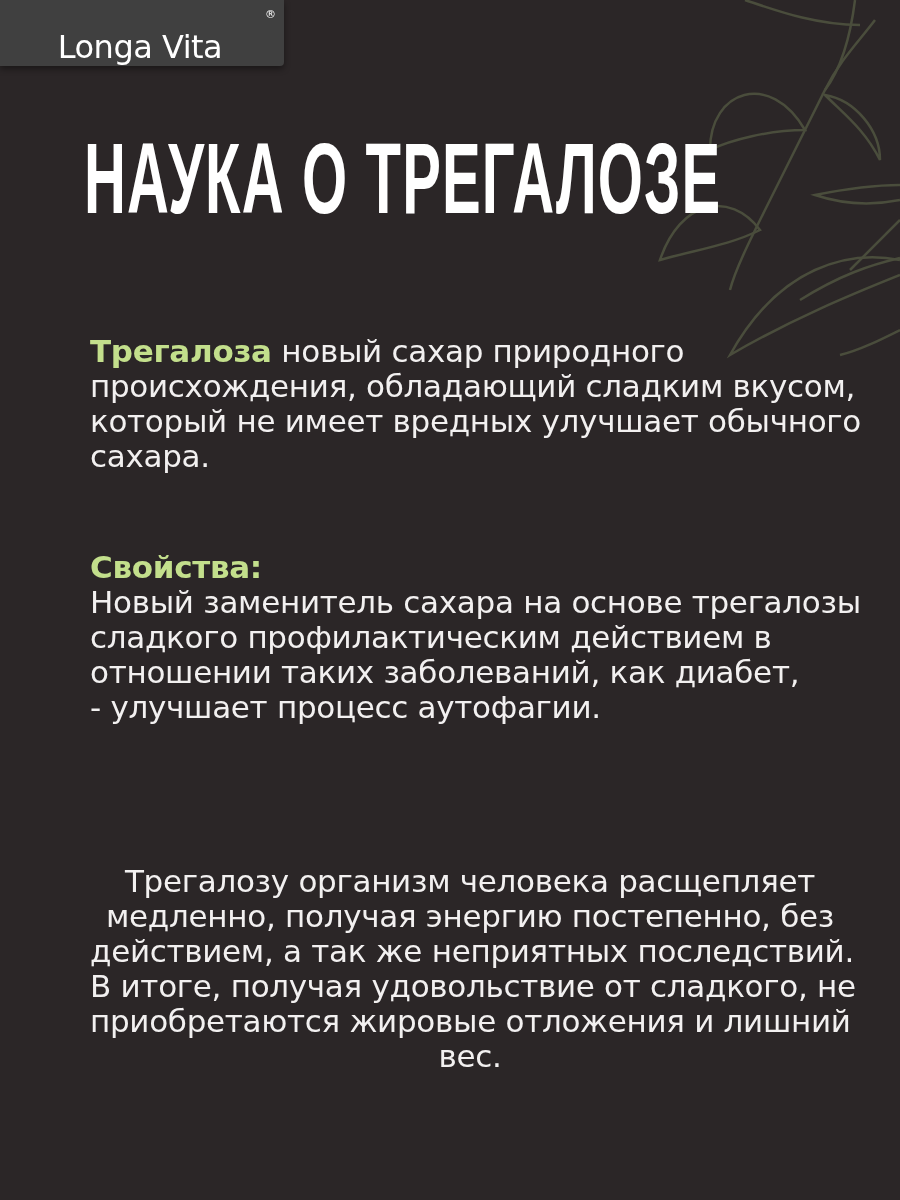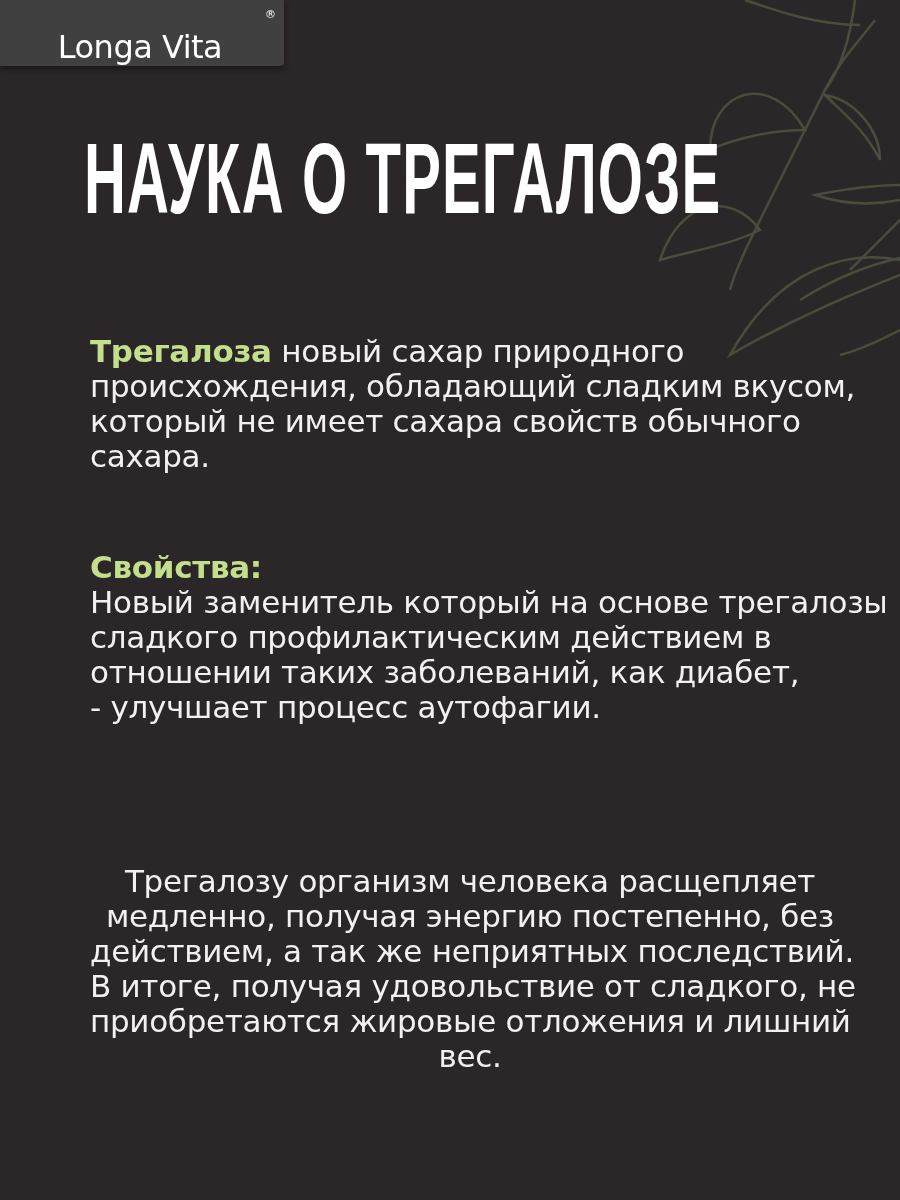--- a/index.html
+++ b/index.html
@@ -82,27 +82,27 @@
   <path d="M300 260 C250 250 180 265 130 355 C190 320 250 295 300 275"></path>
   <path d="M200 300 C240 275 270 265 300 258"></path>
   <path d="M300 330 C280 340 260 350 240 355"></path>
 </svg>
 
 <div class="title">НАУКА О ТРЕГАЛОЗЕ</div>
 
 <div class="para p1">
   <span class="line"><span class="accent">Трегалоза</span><span> новый сахар природного</span></span>
   <span class="line">происхождения, обладающий сладким вкусом,</span>
-  <span class="line">который не имеет сахара свойств обычного</span>
+  <span class="line">который не имеет вредных улучшает обычного</span>
   <span class="line">сахара.</span>
 </div>
 
 <div class="para p2">
   <span class="line accent">Свойства:</span>
-  <span class="line">Новый заменитель который на основе трегалозы</span>
+  <span class="line">Новый заменитель сахара на основе трегалозы</span>
   <span class="line">сладкого профилактическим действием в</span>
   <span class="line">отношении таких заболеваний, как диабет,</span>
   <span class="line">- улучшает процесс аутофагии.</span>
 </div>
 
 <div class="para p3">
   <span class="line">Трегалозу организм человека расщепляет</span>
   <span class="line">медленно, получая энергию постепенно, без</span>
   <span class="line">действием, а так же неприятных последствий.</span>
   <span class="line">В итоге, получая удовольствие от сладкого, не</span>

